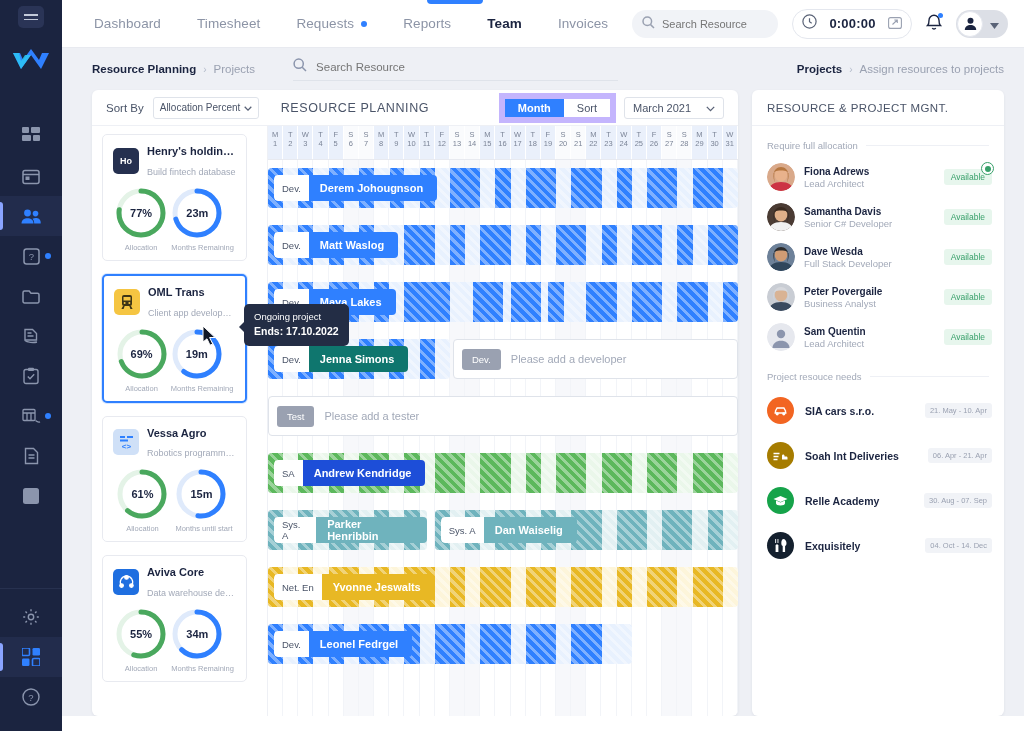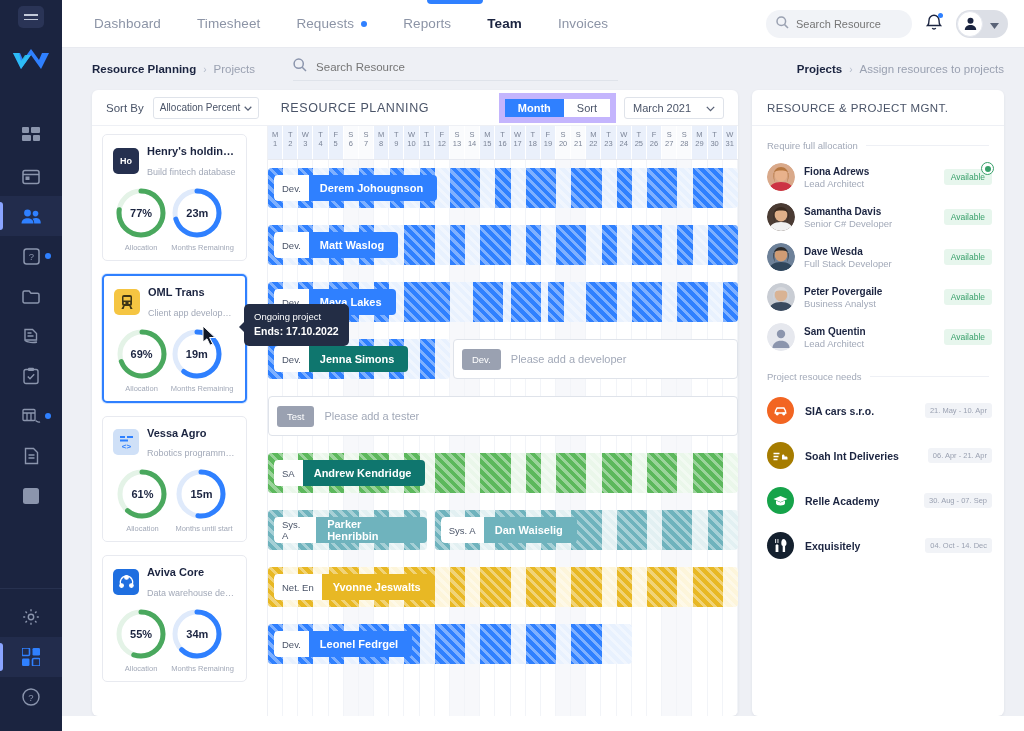--- a/index.html
+++ b/index.html
@@ -433,20 +433,33 @@
         </div>
 
       <div class="topbar-right">
         <div class="searchbox">
           <span>
             <svg width="13" height="13" viewBox="0 0 13 13" fill="none" stroke="#9aa1b1" stroke-width="1.5">
               <circle cx="5.3" cy="5.3" r="4.3"></circle>
                 <path d="M8.6 8.6L12 12"></path>
             </svg></span>
           <input value="" placeholder="Search Resource" style="">
+        </div>
+        <div class="timer">
+          <span>
+            <svg width="15" height="15" viewBox="0 0 15 15" fill="none" stroke="#5a6377" stroke-width="1.2">
+              <circle cx="7.5" cy="7.5" r="6.6"></circle>
+                <path d="M7.5 4.3v3.4l2.2 1.5"></path>
+            </svg></span>
+          <span class="timer-val">0:00:00</span>
+          <span>
+            <svg width="14" height="12" viewBox="0 0 14 12" fill="none" stroke="#9aa1b1" stroke-width="1.1">
+              <rect x="0.6" y="0.6" width="12.8" height="10.8" rx="2"></rect>
+                <path d="M4.5 7.5L9.2 3M6.3 3h3v3"></path>
+            </svg></span>
         </div>
         <div class="bell">
           <span>
             <svg width="16" height="18" viewBox="0 0 16 18" fill="none" stroke="#1b2440" stroke-width="1.4">
               <path d="M3 7.2a5 5 0 0110 0c0 4 1.4 5.3 1.4 5.3H1.6S3 11.2 3 7.2z"></path>
               <path d="M6.3 15a1.9 1.9 0 003.4 0"></path>
             </svg></span>
           <span class="bell-dot"></span>
         </div>
         <div class="avatar-pill">
@@ -843,21 +856,21 @@
                       <div class="seg-solid" style="left: 35.4839%; width: 6.45161%; background: rgb(92, 184, 92);"></div>
                       <div class="seg-solid" style="left: 45.1613%; width: 6.45161%; background: rgb(92, 184, 92);"></div>
                       <div class="seg-solid" style="left: 54.8387%; width: 3.22581%; background: rgb(92, 184, 92);"></div>
                       <div class="seg-solid" style="left: 61.2903%; width: 6.45161%; background: rgb(92, 184, 92);"></div>
                       <div class="seg-solid" style="left: 70.9677%; width: 6.45161%; background: rgb(92, 184, 92);"></div>
                       <div class="seg-solid" style="left: 80.6452%; width: 6.45161%; background: rgb(92, 184, 92);"></div>
                       <div class="seg-solid" style="left: 90.3226%; width: 6.45161%; background: rgb(92, 184, 92);"></div>
                       <div style="position: absolute; inset: 0px; background-image: repeating-linear-gradient(45deg, rgba(255, 255, 255, 0.38) 0px, rgba(255, 255, 255, 0.38) 3px, rgba(255, 255, 255, 0) 3px, rgba(255, 255, 255, 0) 7px);"></div>
                       <div class="chip">
                         <span class="role">SA</span>
-                        <span class="who" style="background:#0f766e">Andrew Kendridge</span>
+                        <span class="who" style="background:#1d4ed8">Andrew Kendridge</span>
                       </div>
                     </div>
                   </div>
                   <div class="row">
                     <div class="bar" style="left: 0%; width: 33.871%; background: rgb(226, 240, 242);">
                       <div class="seg-solid" style="left: 0%; width: 9.52381%; background: rgb(111, 179, 189);"></div>
                       <div class="seg-solid" style="left: 19.0476%; width: 9.52381%; background: rgb(111, 179, 189);"></div>
                       <div class="seg-solid" style="left: 38.0952%; width: 19.0476%; background: rgb(111, 179, 189);"></div>
                       <div class="seg-solid" style="left: 66.6667%; width: 9.52381%; background: rgb(111, 179, 189);"></div>
                       <div class="seg-solid" style="left: 85.7143%; width: 9.52381%; background: rgb(111, 179, 189);"></div>

